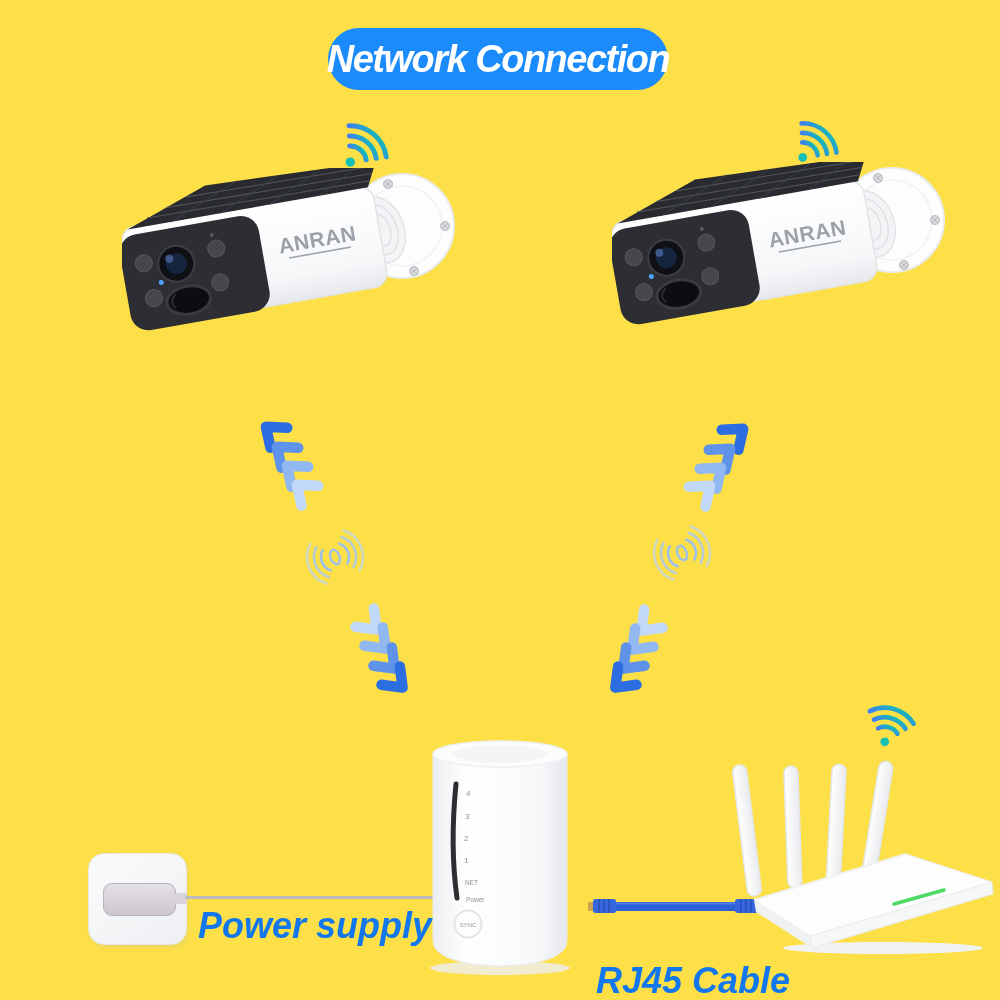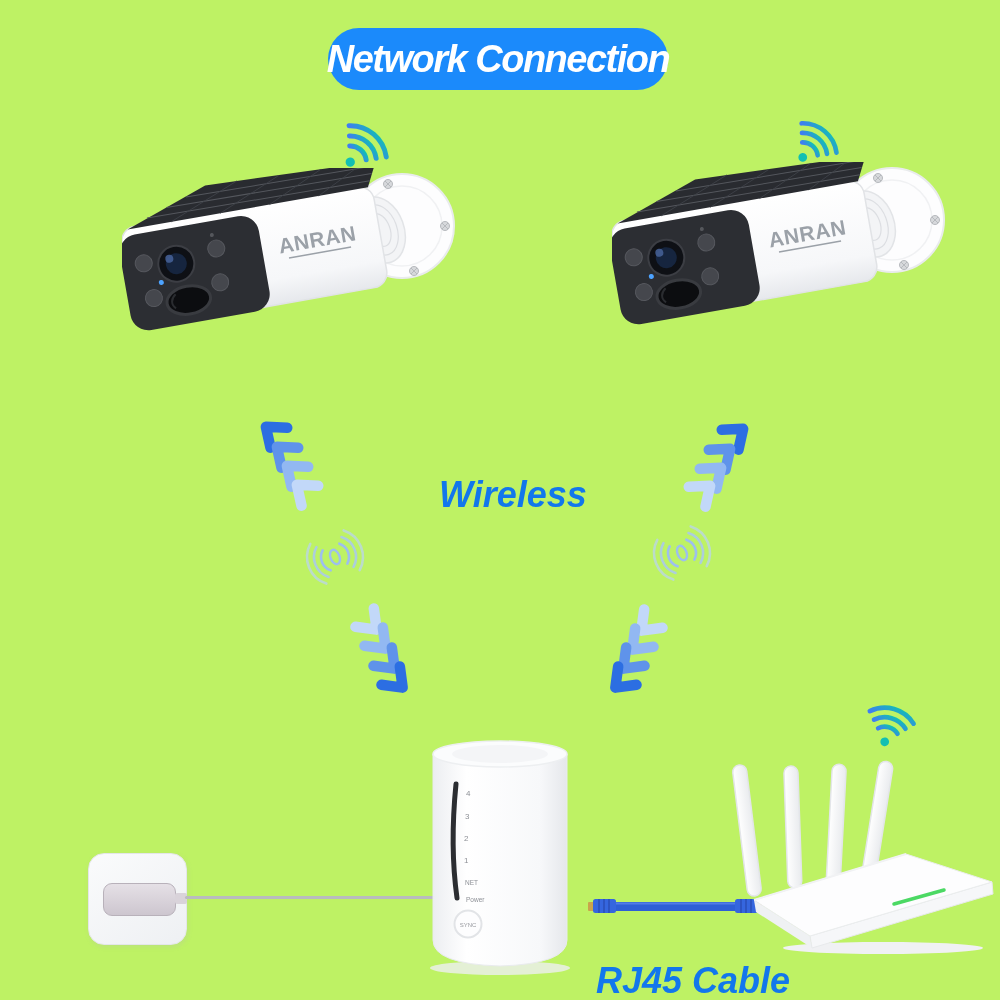--- a/index.html
+++ b/index.html
@@ -1,17 +1,17 @@
 <!DOCTYPE html>
 <html><head>
 <meta charset="utf-8">
 <style>
   html,body{margin:0;padding:0;background:#ffffff;}
   .stage{
-    position:relative;width:1000px;height:1000px;background:#bef264;overflow:hidden;
+    position:relative;width:1000px;height:1000px;background:#fde047;overflow:hidden;
     font-family:"Liberation Sans",sans-serif;
   }
   .abs{position:absolute;}
   
   .banner{
     left:328px;top:28px;width:340px;height:62px;background:#1B8AFB;border-radius:31px;
     display:flex;align-items:center;justify-content:center;
   }
   .banner-text{
     color:#ffffff;font-size:38px;font-weight:bold;font-style:italic;letter-spacing:-1.5px;
@@ -202,27 +202,27 @@
     <g transform="rotate(-22)">
         <use href="#ripple-def"></use>
       </g>
   </svg>
   <svg class="abs" style="left:645px;top:516px" width="74" height="74" viewBox="-37 -37 74 74">
     <g transform="rotate(-22)">
         <use href="#ripple-def"></use>
       </g>
   </svg>
 
-  <div class="abs blue-label lbl-wireless">Wireless</div>
 
   <div class="abs adapter">
     <div class="adapter-plug"></div>
     <div class="adapter-nub"></div>
   </div>
   <div class="abs power-cable"></div>
+  <div class="abs blue-label lbl-power">Power supply</div>
 
   <svg class="abs" style="left:425px;top:740px" width="150" height="240" viewBox="0 0 150 240">
     <ellipse cx="75" cy="228" rx="70" ry="7" fill="#edeff1" opacity="0.8"></ellipse>
     <path d="M 8 14 L 8 200 Q 8 224 75 226 Q 142 224 142 200 L 142 14 Z" fill="url(#cylGrad)" stroke="#e9ebee" stroke-width="1"></path>
     <ellipse cx="75" cy="14" rx="67" ry="13" fill="#fbfcfd" stroke="#edeff1" stroke-width="1.5"></ellipse>
     <ellipse cx="75" cy="14" rx="48" ry="9" fill="#f4f5f7"></ellipse>
     <path d="M 31 44 C 27 84 27 122 32 158" stroke="#2b2d31" stroke-width="5" stroke-linecap="round" fill="none"></path>
     <g font-family="Liberation Sans, sans-serif" fill="#8d9096">
       <text x="41" y="56" font-size="8">4</text>
       <text x="40" y="79" font-size="8">3</text>

